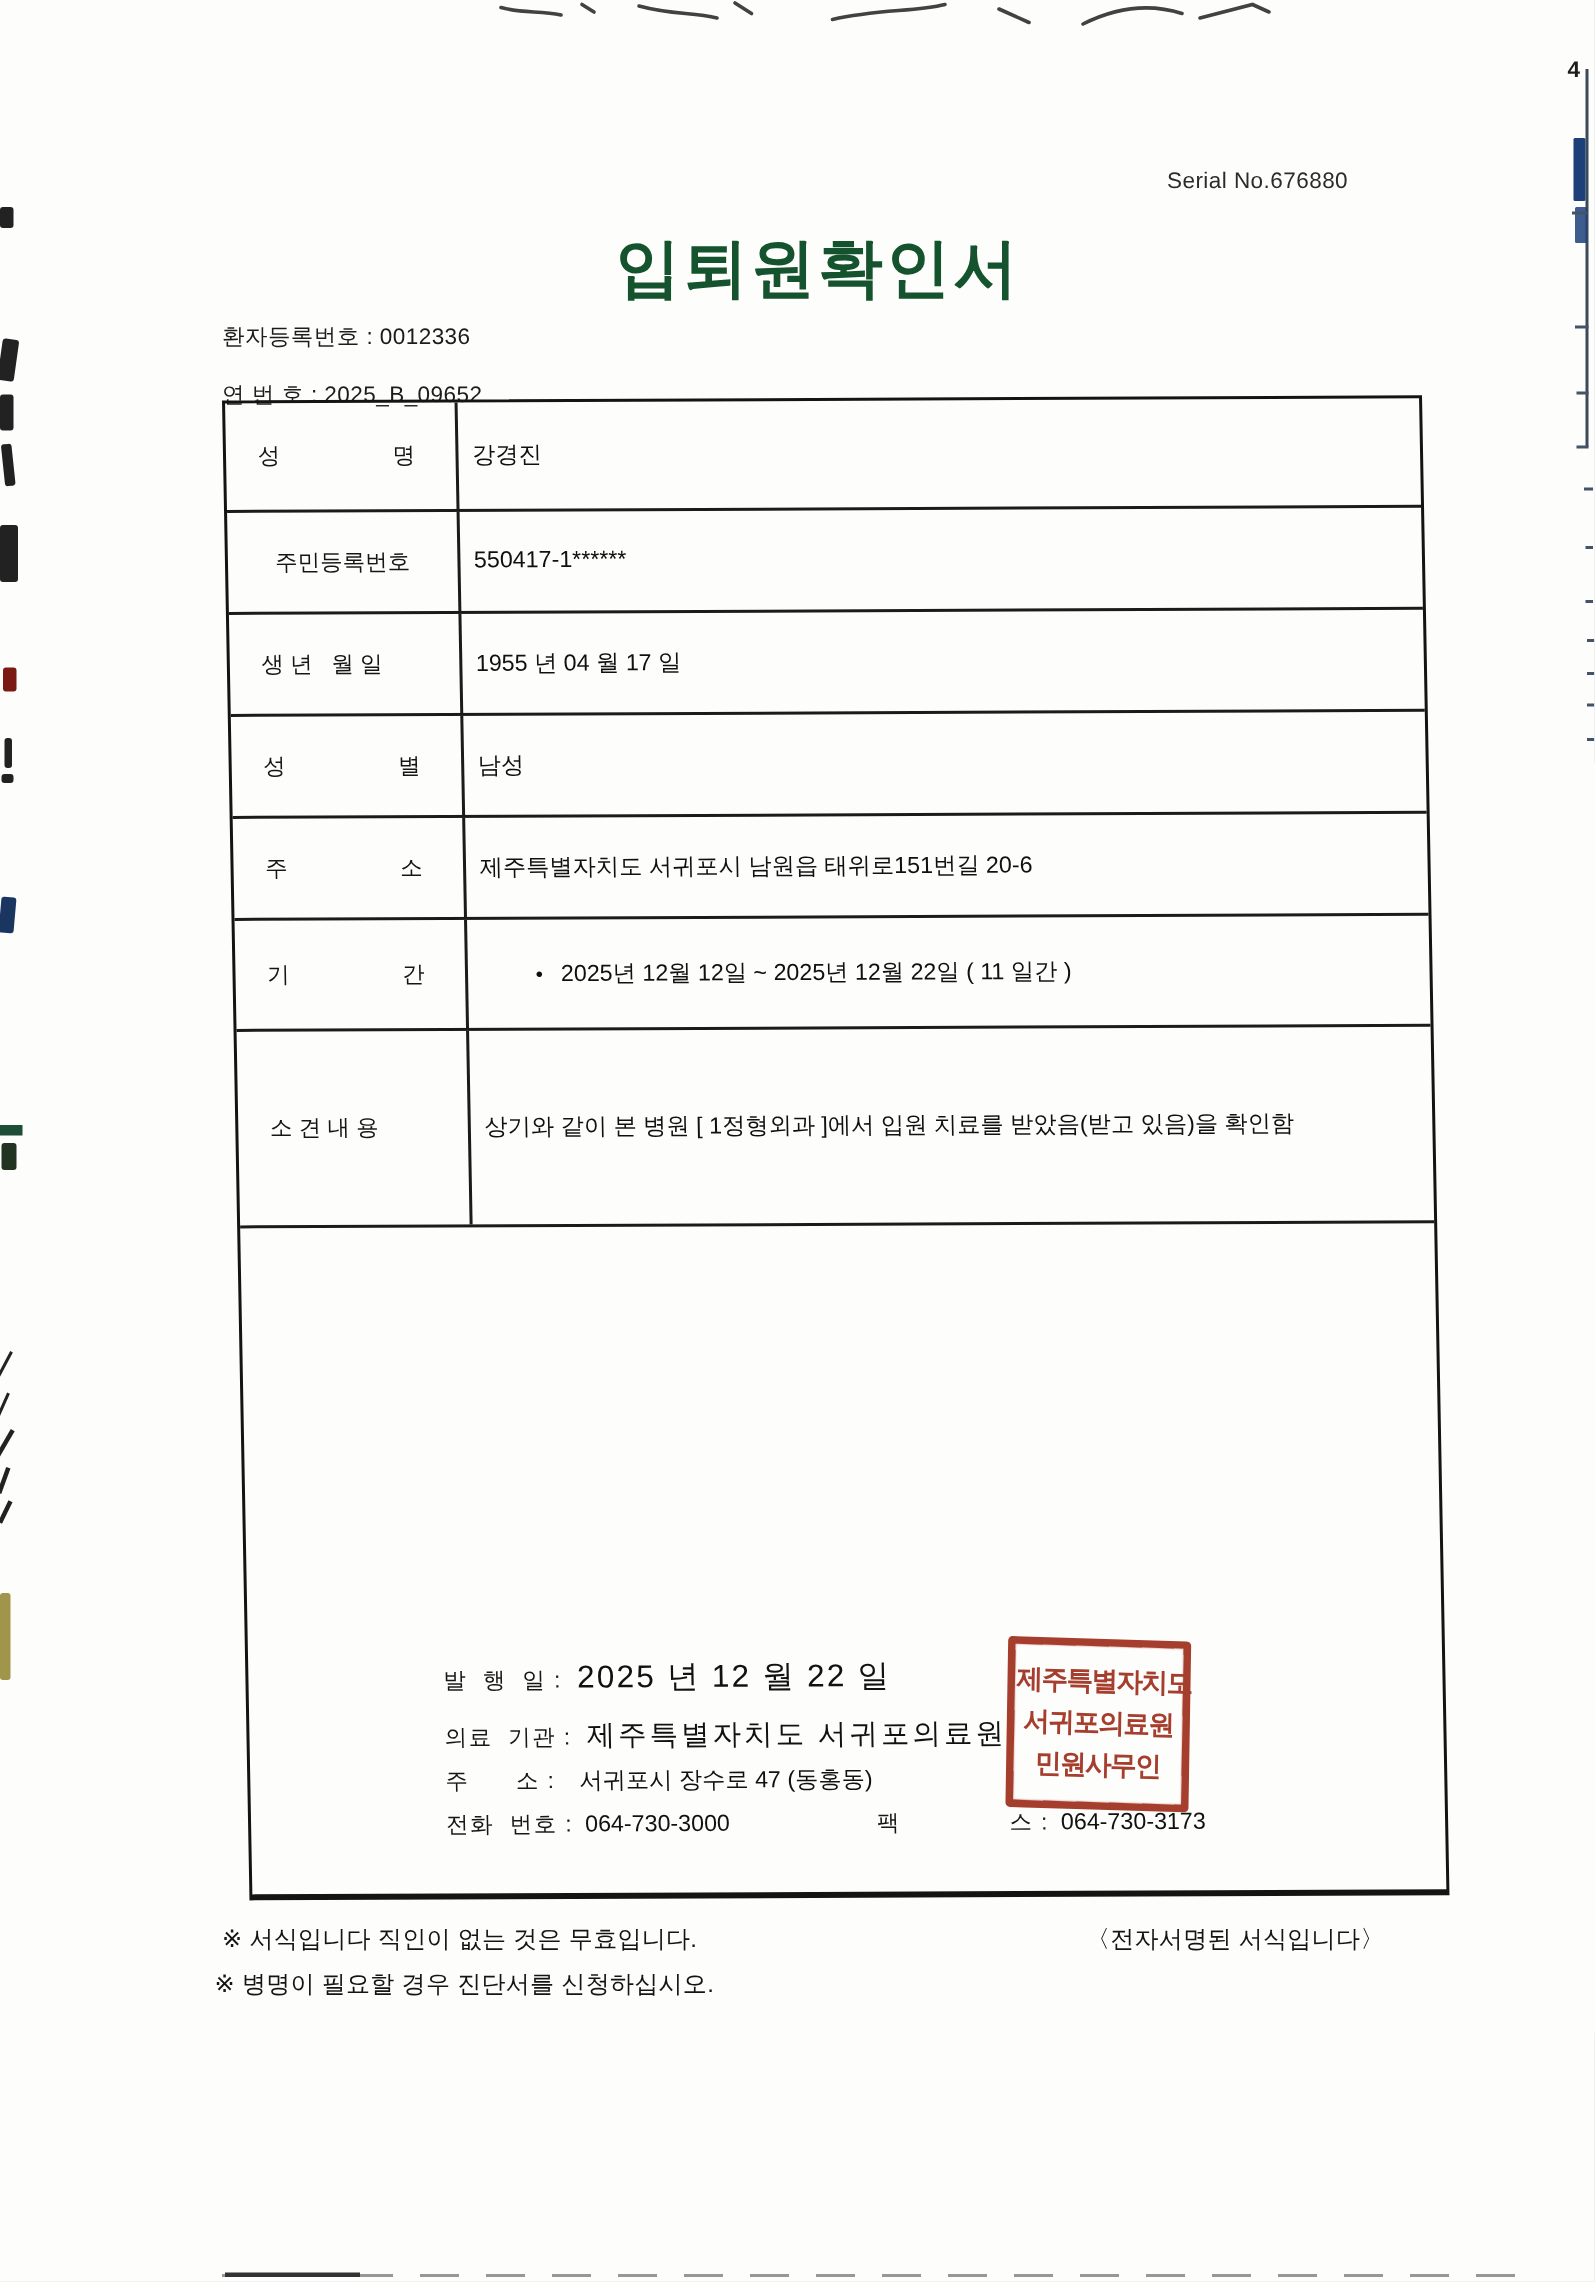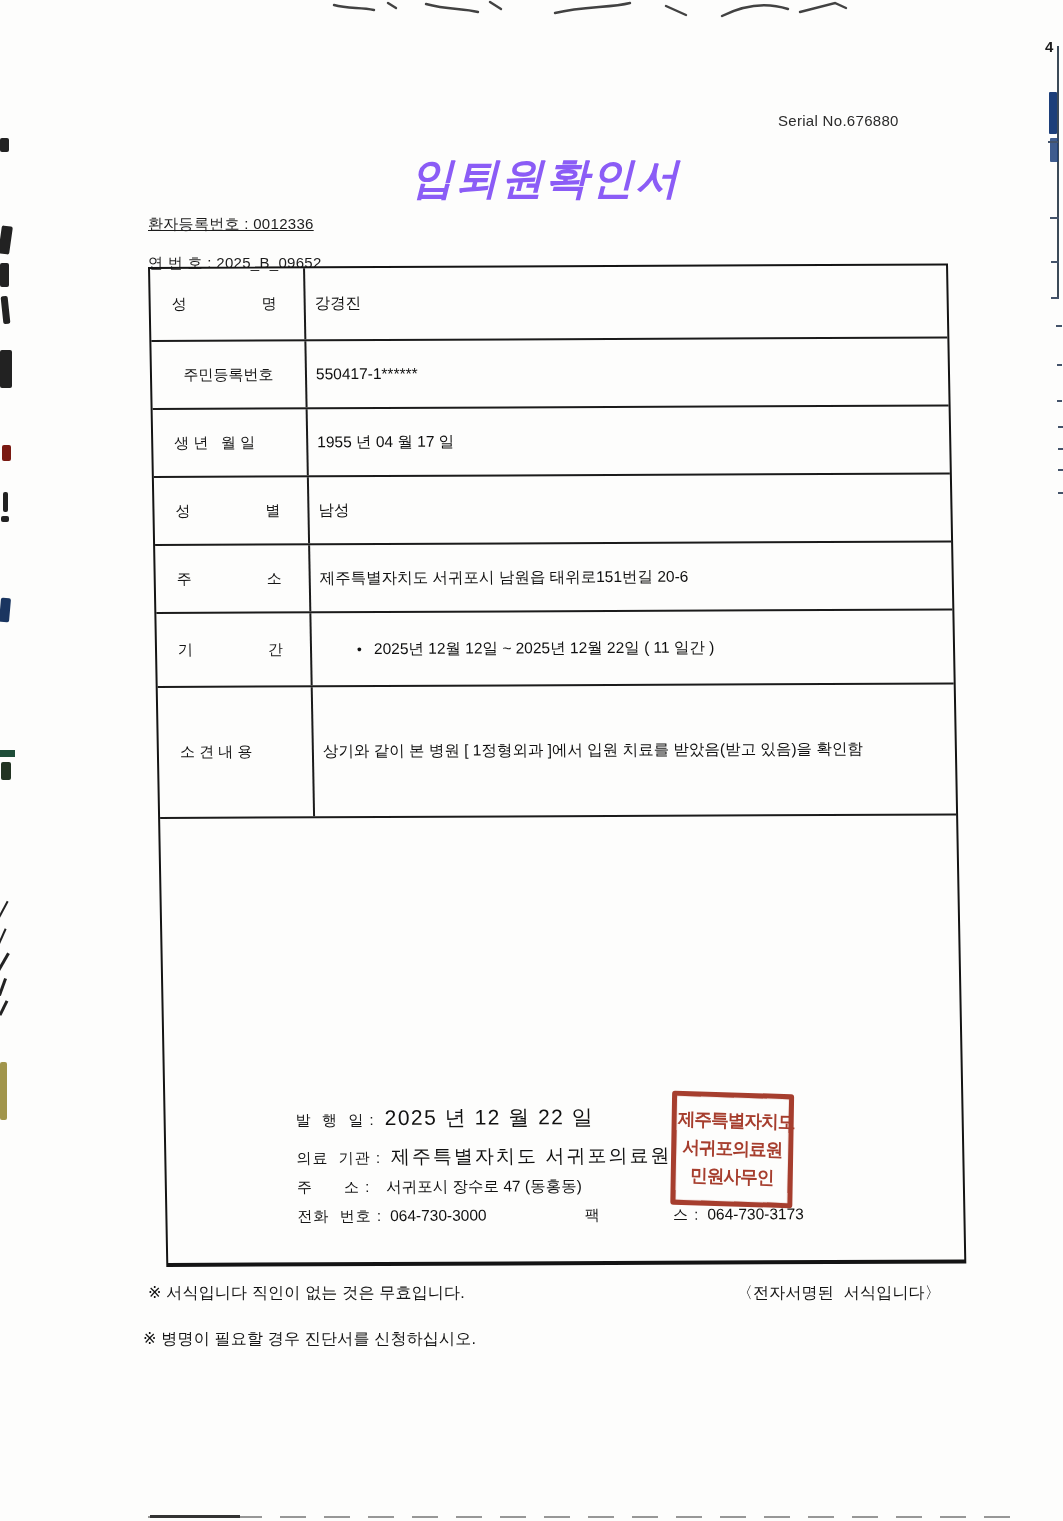--- a/index.html
+++ b/index.html
@@ -12,24 +12,24 @@
     color:#111;
   }
   
   .serial{
     position:absolute;left:778px;top:112px;
     font-size:15px;color:#2b2b2b;letter-spacing:.3px;
   }
   .doc-title{
     position:absolute;left:0;right:0;top:150px;
     text-align:center;padding-left:28px;
-    font-size:43px;font-weight:800;letter-spacing:2px;color:#8b5cf6;font-style:italic;
+    font-size:43px;font-weight:800;letter-spacing:2px;color:#14532d;
   }
   .reg-line{position:absolute;left:148px;font-size:15px;color:#1c1c1c;letter-spacing:.3px;}
-  .reg-1{top:215px;text-decoration:underline;}
+  .reg-1{top:215px;}
   .reg-2{top:254px;}
   
   .doc-table{
     position:absolute;left:148px;top:267px;width:800px;height:1000px;
     border:2.5px solid #141414;border-bottom-width:4px;
     box-sizing:border-box;
     transform:rotate(-0.25deg) skewX(0.8deg);
     transform-origin:0 0;
     background:transparent;
   }
@@ -72,22 +72,22 @@
     box-shadow:0 0 1px #a0301f inset;
   }
   .stamp-line{
     font-size:18px;font-weight:bold;color:#a0301f;
     line-height:1.55;letter-spacing:-1px;white-space:nowrap;
     transform:scaleX(.98);
   }
   
   .foot-note{position:absolute;font-size:16px;color:#141414;letter-spacing:.2px;}
   .fn-1{left:148px;top:1283px;}
-  .fn-2{left:143px;top:1313px;margin-top:16px;}
-  .fn-esign{left:auto;right:122px;top:1283px;font-family:Liberation Mono, monospace;}
+  .fn-2{left:143px;top:1313px;}
+  .fn-esign{left:auto;right:140px;top:1283px;}
   .mark{position:absolute;background:#222;}
   
   .ruler-line{position:absolute;left:1057px;top:46px;width:2px;height:252px;background:#3c4a58;}
   .ruler-char{position:absolute;left:1045px;top:38px;font-size:15px;font-weight:bold;color:#1c1c1c;}
   .blue-smudge{position:absolute;background:#1d3f7a;border-radius:1px;}
   .tick{position:absolute;background:#44536a;height:2px;}
   .handwriting{position:absolute;left:330px;top:0;}
   .bottom-edge{
     position:absolute;left:148px;top:1516px;width:880px;height:2px;
     background:repeating-linear-gradient(90deg,#444 0 26px,transparent 26px 44px);

